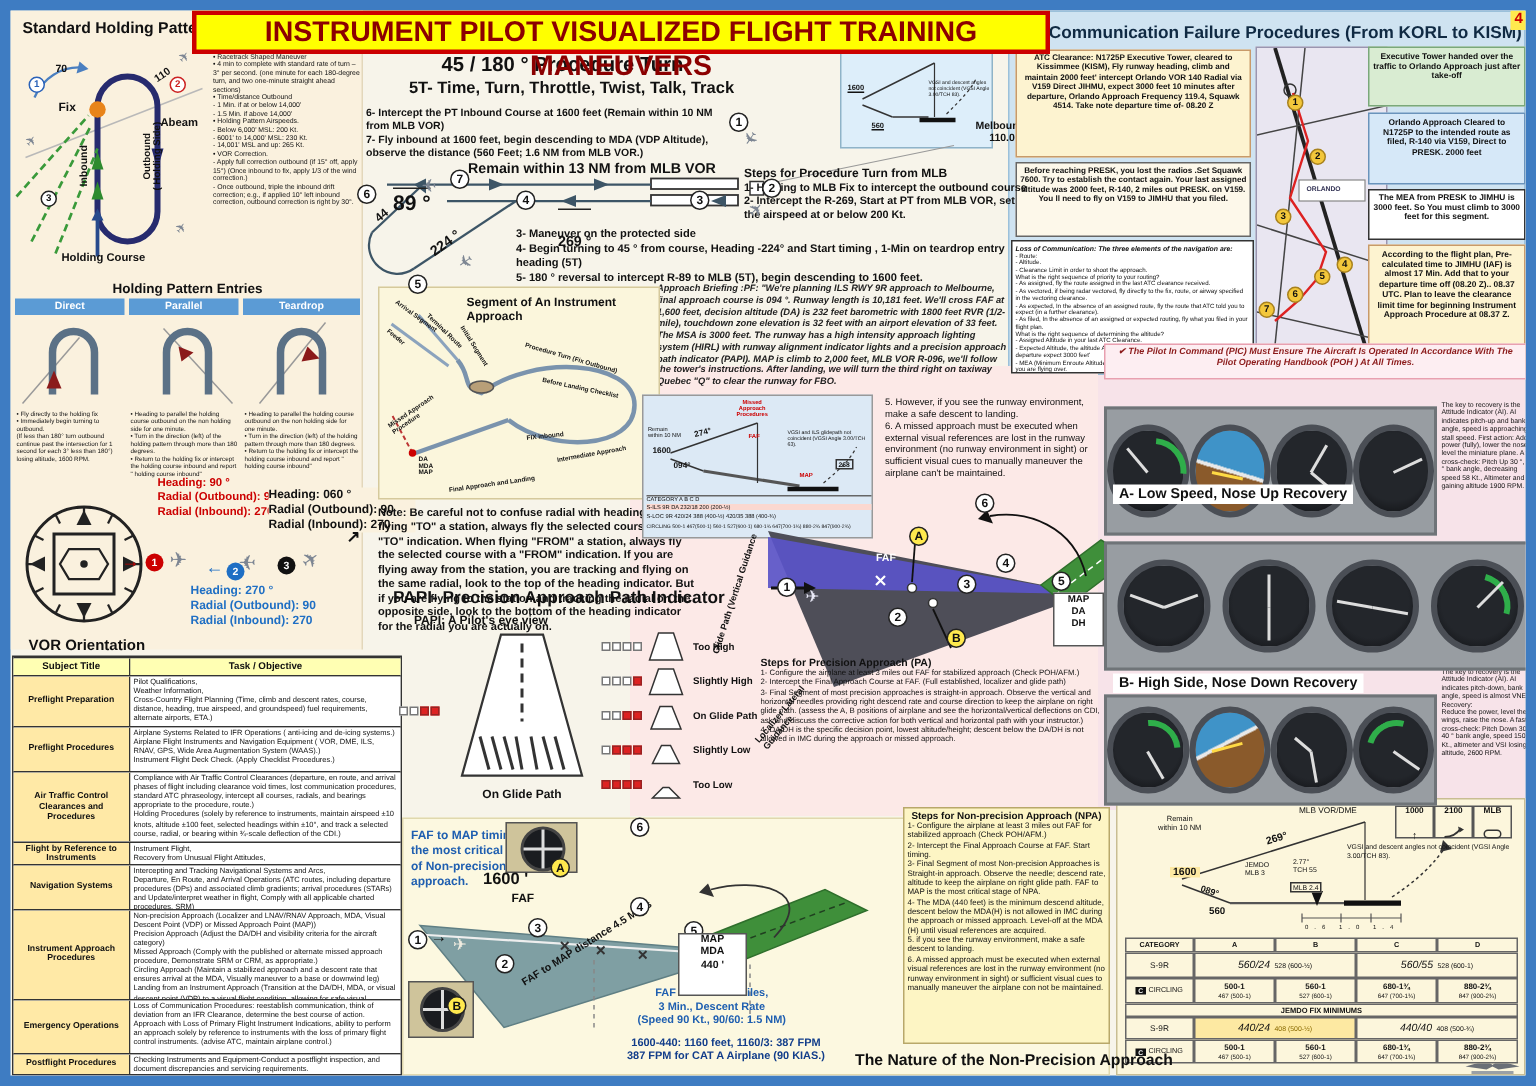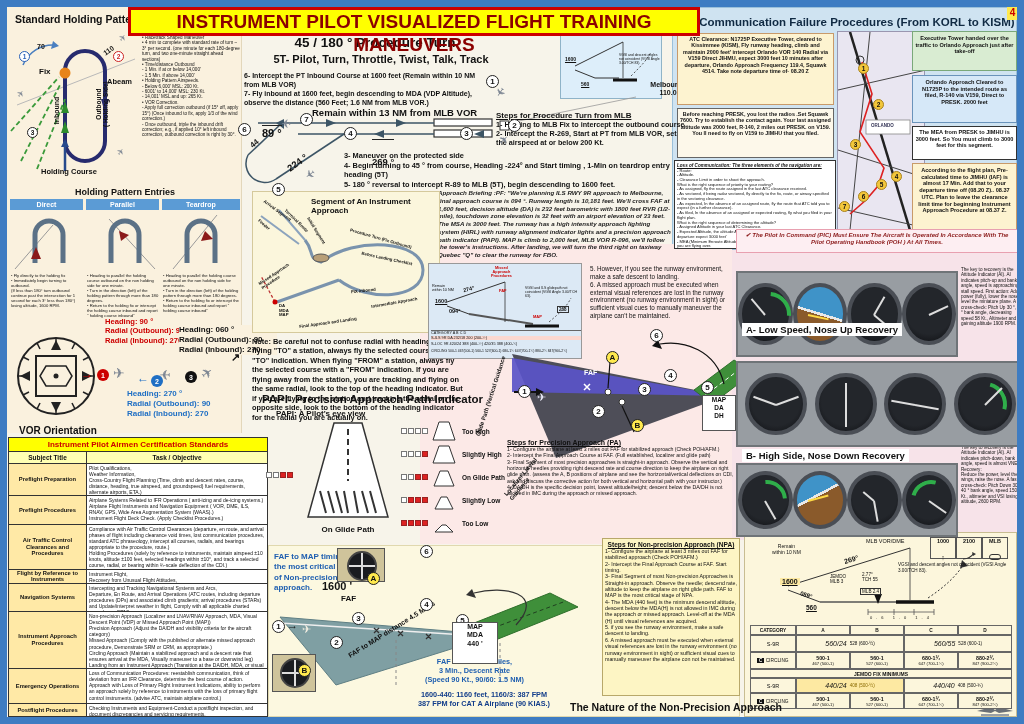--- a/index.html
+++ b/index.html
@@ -1,20 +1,20 @@
 <!DOCTYPE html>
 <html><head>
 <meta charset="utf-8">
 <style>
 *{margin:0;padding:0;box-sizing:border-box}
 body{background:#4b4b4b;font-family:"Liberation Sans",sans-serif}
 .page{position:relative;width:1024px;height:724px;margin:0 auto;background:#f7f4ea;border:7px solid #3e7cc2;overflow:hidden;color:#111;font-family:"Liberation Sans",sans-serif}
 .a{position:absolute}
 .pre{white-space:pre-line}
-.b{font-weight:bold}.i{font-style:italic}.c{text-align:center}.u{text-decoration:underline}
+.b{font-weight:bold}.i{font-style:italic}.c{text-align:center}.u{}
 .circ{position:absolute;display:flex;align-items:center;justify-content:center;width:13px;height:13px;border:1.5px solid #222;border-radius:50%;background:#fff;font-size:8px;font-weight:bold;z-index:6}
 .circ.sm{width:11px;height:11px;font-size:6.5px}
 .badge{position:absolute;display:flex;align-items:center;justify-content:center;width:13px;height:13px;border:1.5px solid #222;border-radius:50%;background:#ffe94e;font-size:8px;font-weight:bold;z-index:7}
 .dot3{position:absolute;display:flex;align-items:center;justify-content:center;width:12px;height:12px;border-radius:50%;font-size:7px;font-weight:bold;z-index:6;color:#fff}
 .mapmark{position:absolute;display:flex;align-items:center;justify-content:center;width:11px;height:11px;border:1px solid #a8821e;border-radius:50%;background:#f3c73b;font-size:6.5px;font-weight:bold;z-index:6}
 .plane{position:absolute;color:#7d8693;z-index:5}
 .bx{position:absolute;border:1px solid #555;line-height:1.2}
 .gauge{position:relative;border-radius:50%;background:radial-gradient(circle at 50% 45%,#23262b 60%,#0c0d10 100%);border:4px solid #4a4e55}
 .needle{position:absolute;left:50%;top:50%;width:45%;height:2px;background:#ddd;transform-origin:0 50%}
 .strip{position:absolute;background:#989da2;border:2px solid #6f7478;display:flex;align-items:center;justify-content:space-evenly;z-index:2}
@@ -155,21 +155,20 @@
   <span class="a b" style="left:130px;top:364px;color:#1f6fc4;font-size:12px">←</span>
   <span class="a b" style="left:224px;top:344px;color:#111;font-size:11px">↗</span>
   <div class="dot3" style="left:90px;top:362px;background:#cc0000">1</div>
   <div class="dot3" style="left:144px;top:368px;background:#1f6fc4">2</div>
   <div class="dot3" style="left:178px;top:364px;background:#111">3</div>
   <span class="plane" style="left:106px;top:358px;font-size:14px">✈</span>
   <span class="plane" style="left:152px;top:360px;font-size:14px;transform:scaleX(-1)">✈</span>
   <span class="plane" style="left:194px;top:358px;font-size:14px;transform:rotate(-35deg)">✈</span>
 
   <div class="a" style="left:1px;top:430px;width:260px;height:280px;border:1.5px solid #333;background:#fff;display:flex;flex-direction:column">
-    <div class="b c" style="height:13px;background:#ffff00;color:#cc0000;font-size:8px;line-height:13px">Instrument Pilot Airmen Certification Standards</div>
     <div style="display:flex;height:12px;border-top:1px solid #333">
       <div class="b c" style="width:78px;background:#ffffb3;font-size:6.5px;line-height:11px;border-right:1px solid #333">Subject Title</div>
       <div class="b c" style="flex:1;background:#ffffb3;font-size:6.5px;line-height:11px">Task / Objective</div>
     </div>
     <div class="acsrow" style="flex:33 0 0">
         <div class="acssub">Preflight Preparation</div>
         <div class="acstask pre">Pilot Qualifications,
 Weather Information,
 Cross-Country Flight Planning (Time, climb and descent rates, course, distance, heading, true airspeed, and groundspeed) fuel requirements, alternate airports, ETA.)</div>
       </div>
@@ -207,21 +206,21 @@
         <div class="acstask pre">Loss of Communication Procedures: reestablish communication, think of deviation from an IFR Clearance, determine the best course of action.
 Approach with Loss of Primary Flight Instrument Indications, ability to perform an approach solely by reference to instruments with the loss of primary flight control instruments. (advise ATC, maintain airplane control.)</div>
       </div>
     <div class="acsrow" style="flex:13 0 0">
         <div class="acssub">Postflight Procedures</div>
         <div class="acstask pre">Checking Instruments and Equipment-Conduct a postflight inspection, and document discrepancies and servicing requirements.</div>
       </div>
   </div>
 
   <div class="a b c" style="left:243px;top:28px;width:250px;font-size:13.5px">45 / 180 ° Procedure Turn</div>
-  <div class="a b c" style="left:243px;top:46px;width:262px;font-size:11px">5T- Pilot, Turn, Throttle, Twist, Talk, Track</div>
+  <div class="a b c" style="left:243px;top:46px;width:262px;font-size:11px">5T- Time, Turn, Throttle, Twist, Talk, Track</div>
   <div class="a b pre" style="left:237px;top:64px;width:237px;font-size:7px;line-height:1.3">6- Intercept the PT Inbound Course at 1600 feet  (Remain within 10 NM from MLB VOR)
 7- Fly inbound at 1600 feet, begin descending to MDA (VDP Altitude), observe the distance (560 Feet; 1.6 NM from MLB VOR.)</div>
   <div class="a b" style="left:305px;top:100px;font-size:9.5px">Remain within 13 NM from MLB VOR</div>
 
   <div class="a" style="left:553px;top:18px;width:102px;height:74px;background:#ddeefa;border:1px solid #8fb3c8">
     <svg style="left:0;top:0" width="102" height="74" viewBox="0 0 102 74">
       <line x1="14" y1="40" x2="62" y2="16" stroke="#333" stroke-width="1"></line>
       <line x1="14" y1="44" x2="34" y2="52" stroke="#333" stroke-width="1"></line>
       <line x1="34" y1="52" x2="58" y2="52" stroke="#333" stroke-width="1"></line>
       <line x1="62" y1="16" x2="62" y2="52" stroke="#333" stroke-width="0.8"></line>
@@ -251,21 +250,21 @@
     <line x1="10" y1="62" x2="44" y2="30" stroke="#3d5566" stroke-width="1.5"></line>
     <polygon points="38,30 46,36 46,26" fill="#3d5566"></polygon>
   </svg>
   <div class="circ" style="left:293px;top:106px">7</div>
   <div class="circ" style="left:231px;top:116px">6</div>
   <div class="circ" style="left:337px;top:120px">4</div>
   <div class="circ" style="left:453px;top:120px">3</div>
   <div class="circ" style="left:265px;top:176px">5</div>
   <div class="circ" style="left:479px;top:68px">1</div>
   <div class="circ" style="left:501px;top:112px">2</div>
-  <div class="a b" style="left:255px;top:118px;font-size:11px;border-top:1.5px solid #222;padding-top:1px">89 °</div>
+  <div class="a b" style="left:255px;top:118px;font-size:14px;border-top:1.5px solid #222;padding-top:1px">89 °</div>
   <div class="a b" style="left:243px;top:132px;font-size:8px;transform:rotate(-40deg)">44</div>
   <div class="a b" style="left:365px;top:132px;font-size:9.5px;border-top:1.5px solid #222;padding-top:16px">269 °</div>
   <div class="a b" style="left:279px;top:150px;font-size:9.5px;transform:rotate(-36deg)">224 °</div>
   <span class="plane" style="left:274px;top:110px;font-size:12px;transform:scaleX(-1)">✈</span>
   <span class="plane" style="left:488px;top:78px;font-size:12px;transform:rotate(125deg)">✈</span>
   <span class="plane" style="left:492px;top:126px;font-size:12px;transform:rotate(-45deg)">✈</span>
   <span class="plane" style="left:298px;top:160px;font-size:12px;transform:rotate(145deg)">✈</span>
   <div class="a" style="left:489px;top:104px;width:190px;z-index:4">
     <div class="b u" style="font-size:8px">Steps for Procedure Turn from MLB</div>
     <div class="b pre" style="font-size:7.2px;line-height:1.25">1- Homing to MLB Fix to intercept the outbound course

